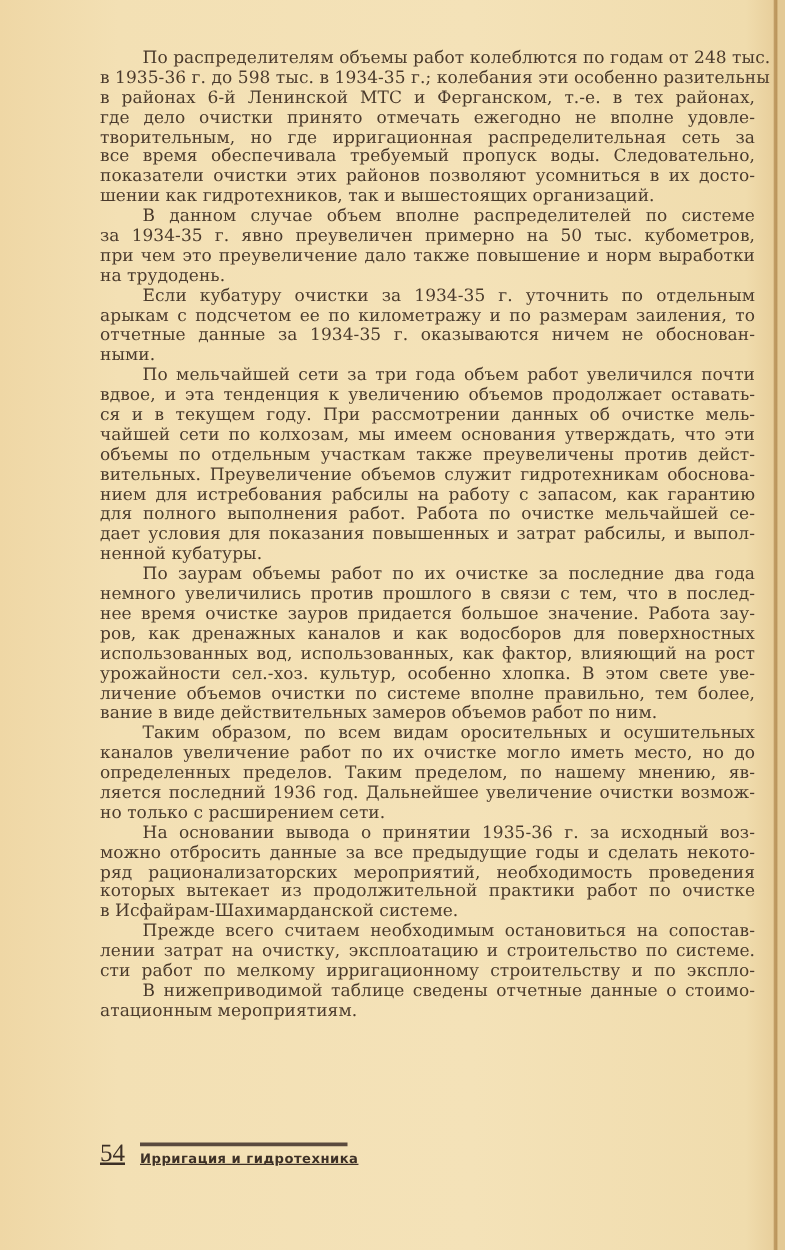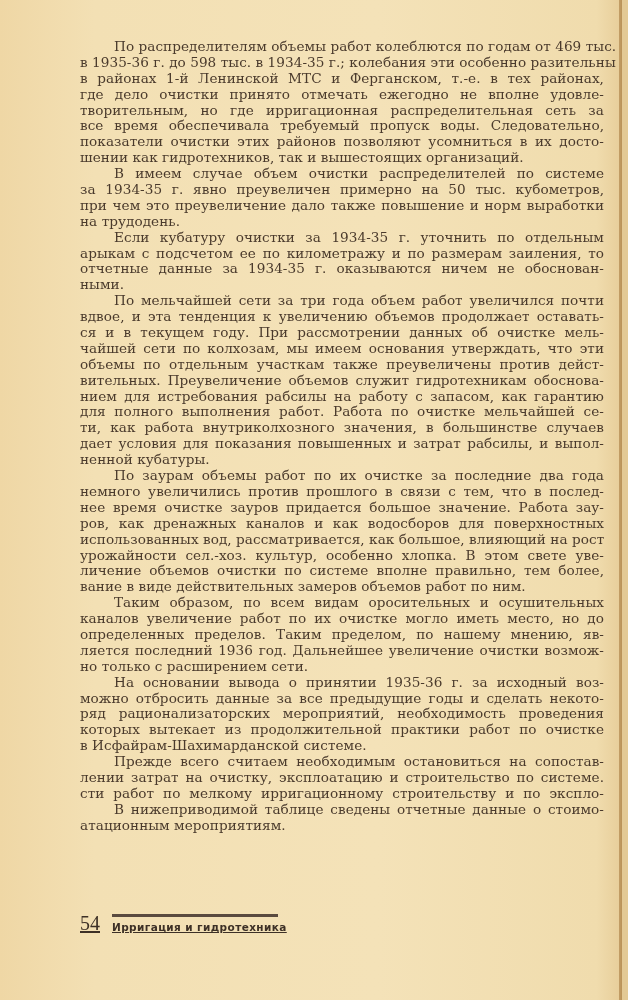--- a/index.html
+++ b/index.html
@@ -53,32 +53,32 @@
 </head>
 <body>
 
 <div class="page">
   <div class="gutter"></div>
   <div class="gutter2"></div>
 
   <div class="body-text">
 
     <div class="paragraph">
-      <span class="line indent">По распределителям объемы работ колеблются по годам от 469 тыс.</span>
+      <span class="line indent">По распределителям объемы работ колеблются по годам от 248 тыс.</span>
       <span class="line">в 1935-36 г. до 598 тыс. в 1934-35 г.; колебания эти особенно разительны</span>
-      <span class="line">в районах 1-й Ленинской МТС и Ферганском, т.-е. в тех районах,</span>
+      <span class="line">в районах 6-й Ленинской МТС и Ферганском, т.-е. в тех районах,</span>
       <span class="line">где дело очистки принято отмечать ежегодно не вполне удовле-</span>
       <span class="line">творительным, но где ирригационная распределительная сеть за</span>
       <span class="line">все время обеспечивала требуемый пропуск воды. Следовательно,</span>
       <span class="line">показатели очистки этих районов позволяют усомниться в их досто-</span>
       <span class="line last">шении как гидротехников, так и вышестоящих организаций.</span>
     </div>
 
     <div class="paragraph">
-      <span class="line indent">В имеем случае объем очистки распределителей по системе</span>
+      <span class="line indent">В данном случае объем вполне распределителей по системе</span>
       <span class="line">за 1934-35 г. явно преувеличен примерно на 50 тыс. кубометров,</span>
       <span class="line">при чем это преувеличение дало также повышение и норм выработки</span>
       <span class="line last">на трудодень.</span>
     </div>
 
     <div class="paragraph">
       <span class="line indent">Если кубатуру очистки за 1934-35 г. уточнить по отдельным</span>
       <span class="line">арыкам с подсчетом ее по километражу и по размерам заиления, то</span>
       <span class="line">отчетные данные за 1934-35 г. оказываются ничем не обоснован-</span>
       <span class="line last">ными.</span>
@@ -86,31 +86,30 @@
 
     <div class="paragraph">
       <span class="line indent">По мельчайшей сети за три года объем работ увеличился почти</span>
       <span class="line">вдвое, и эта тенденция к увеличению объемов продолжает оставать-</span>
       <span class="line">ся и в текущем году. При рассмотрении данных об очистке мель-</span>
       <span class="line">чайшей сети по колхозам, мы имеем основания утверждать, что эти</span>
       <span class="line">объемы по отдельным участкам также преувеличены против дейст-</span>
       <span class="line">вительных. Преувеличение объемов служит гидротехникам обоснова-</span>
       <span class="line">нием для истребования рабсилы на работу с запасом, как гарантию</span>
       <span class="line">для полного выполнения работ. Работа по очистке мельчайшей се-</span>
-      <span class="line">ти, как работа внутриколхозного значения, в большинстве случаев</span>
       <span class="line">дает условия для показания повышенных и затрат рабсилы, и выпол-</span>
       <span class="line last">ненной кубатуры.</span>
     </div>
 
     <div class="paragraph">
       <span class="line indent">По заурам объемы работ по их очистке за последние два года</span>
       <span class="line">немного увеличились против прошлого в связи с тем, что в послед-</span>
       <span class="line">нее время очистке зауров придается большое значение. Работа зау-</span>
       <span class="line">ров, как дренажных каналов и как водосборов для поверхностных</span>
-      <span class="line">использованных вод, рассматривается, как большое, влияющий на рост</span>
+      <span class="line">использованных вод, использованных, как фактор, влияющий на рост</span>
       <span class="line">урожайности сел.-хоз. культур, особенно хлопка. В этом свете уве-</span>
       <span class="line">личение объемов очистки по системе вполне правильно, тем более,</span>
       <span class="line last">вание в виде действительных замеров объемов работ по ним.</span>
     </div>
 
     <div class="paragraph">
       <span class="line indent">Таким образом, по всем видам оросительных и осушительных</span>
       <span class="line">каналов увеличение работ по их очистке могло иметь место, но до</span>
       <span class="line">определенных пределов. Таким пределом, по нашему мнению, яв-</span>
       <span class="line">ляется последний 1936 год. Дальнейшее увеличение очистки возмож-</span>

